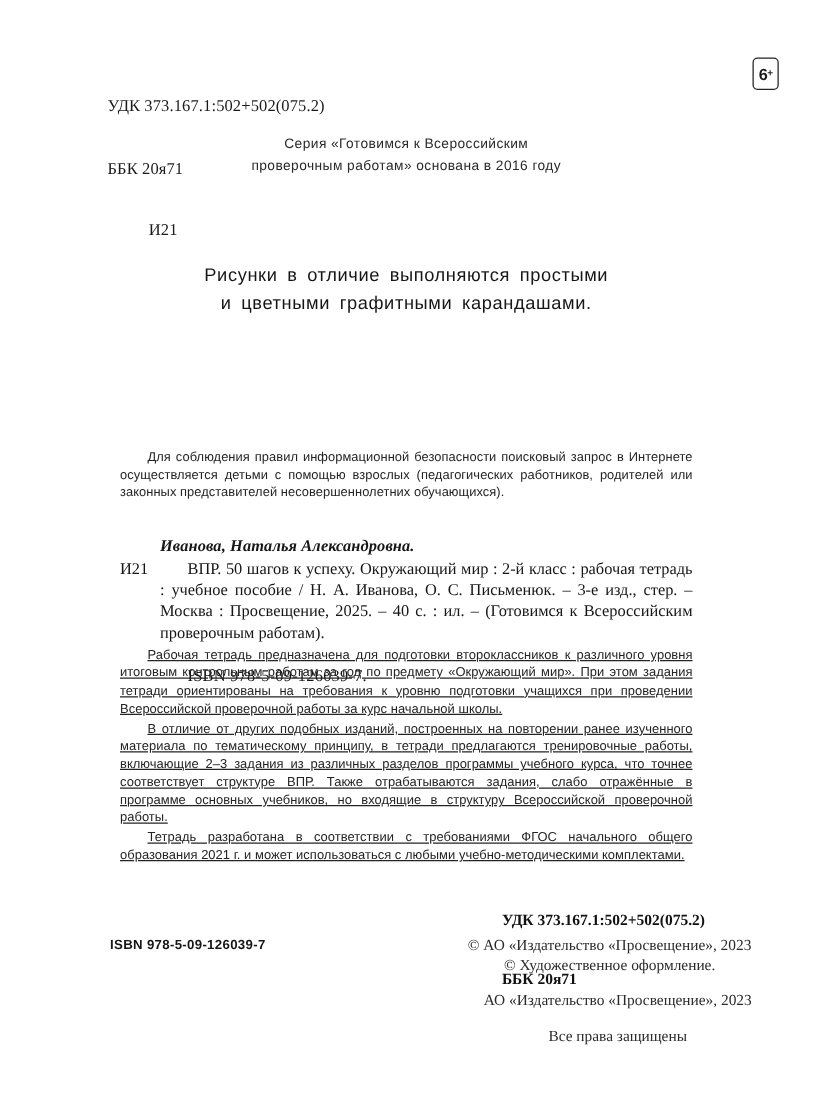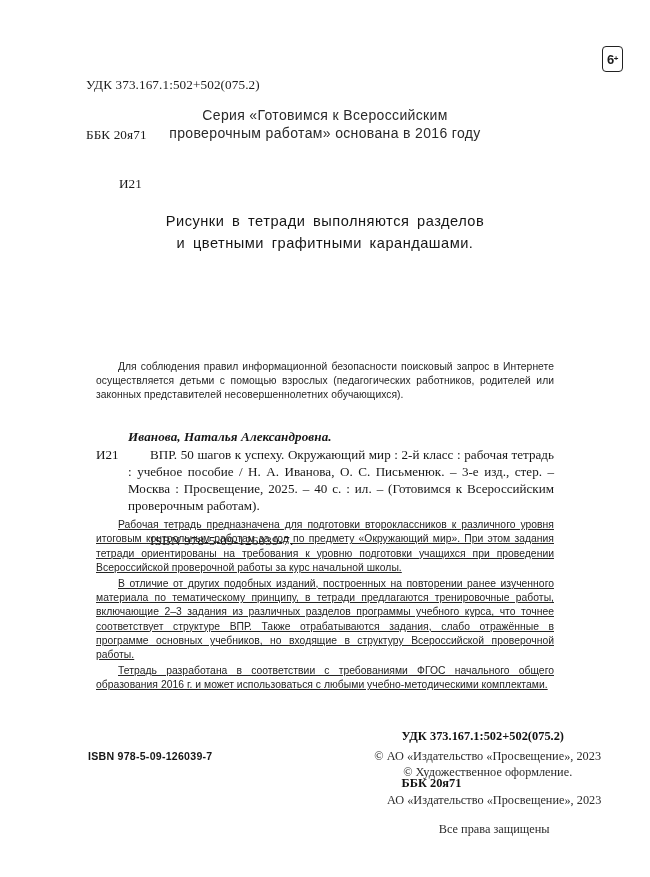--- a/index.html
+++ b/index.html
@@ -65,21 +65,21 @@
   }
 
   
   .series {
     position: absolute;
     left: 0;
     right: 0;
     top: 106px;
     text-align: center;
     font-family: "Liberation Sans", sans-serif;
-    font-size: 14px;
+    font-size: 11px;
     line-height: 18px;
     letter-spacing: 0.35px;
     color: #2a2a2a;
   }
   .series span { display: block; }
 
   
   .headline {
     position: absolute;
     left: 0;
@@ -220,39 +220,39 @@
     <span>6</span>
       <sup>+</sup>
   </div>
 
   <div class="series">
     <span>Серия «Готовимся к Всероссийским</span>
     <span>проверочным работам» основана в 2016 году</span>
   </div>
 
   <div class="headline">
-    <span>Рисунки в тетради выполняются разделов</span>
+    <span>Рисунки в отличие выполняются простыми</span>
     <span>и цветными графитными карандашами.</span>
   </div>
 
   <div class="notice">Для соблюдения правил информационной безопасности поисковый запрос в Интернете осуществляется детьми с помощью взрослых (педагогических работников, родителей или законных представителей несовершеннолетних обучающихся).</div>
 
   <div class="biblio">
     <span class="author">Иванова, Наталья Александровна.</span>
     <div class="record">
       <span class="shelf">И21</span>
       <span class="body">ВПР. 50 шагов к успеху. Окружающий мир : 2-й класс : рабочая тетрадь : учебное пособие / Н. А. Иванова, О. С. Письменюк. – 3-е изд., стер. – Москва : Просвещение, 2025. – 40 с. : ил. – (Готовимся к Всероссийским проверочным работам).</span>
     </div>
     <span class="isbn">ISBN 978-5-09-126039-7.</span>
   </div>
 
   <div class="desc">
     <p>Рабочая тетрадь предназначена для подготовки второклассников к различного уровня итоговым контрольным работам за год по предмету «Окружающий мир». При этом задания тетради ориентированы на требования к уровню подготовки учащихся при проведении Всероссийской проверочной работы за курс начальной школы.</p>
     <p>В отличие от других подобных изданий, построенных на повторении ранее изученного материала по тематическому принципу, в тетради предлагаются тренировочные работы, включающие 2–3 задания из различных разделов программы учебного курса, что точнее соответствует структуре ВПР. Также отрабатываются задания, слабо отражённые в программе основных учебников, но входящие в структуру Всероссийской проверочной работы.</p>
-    <p>Тетрадь разработана в соответствии с требованиями ФГОС начального общего образования 2016 г. и может использоваться с любыми учебно-методическими комплектами.</p>
+    <p>Тетрадь разработана в соответствии с требованиями ФГОС начального общего образования 2021 г. и может использоваться с любыми учебно-методическими комплектами.</p>
   </div>
 
   <div class="classif-bottom">
     <span>УДК 373.167.1:502+502(075.2)</span>
     <span>ББК 20я71</span>
   </div>
 
   <div class="isbn-footer">ISBN 978-5-09-126039-7</div>
 
   <div class="copyright">

